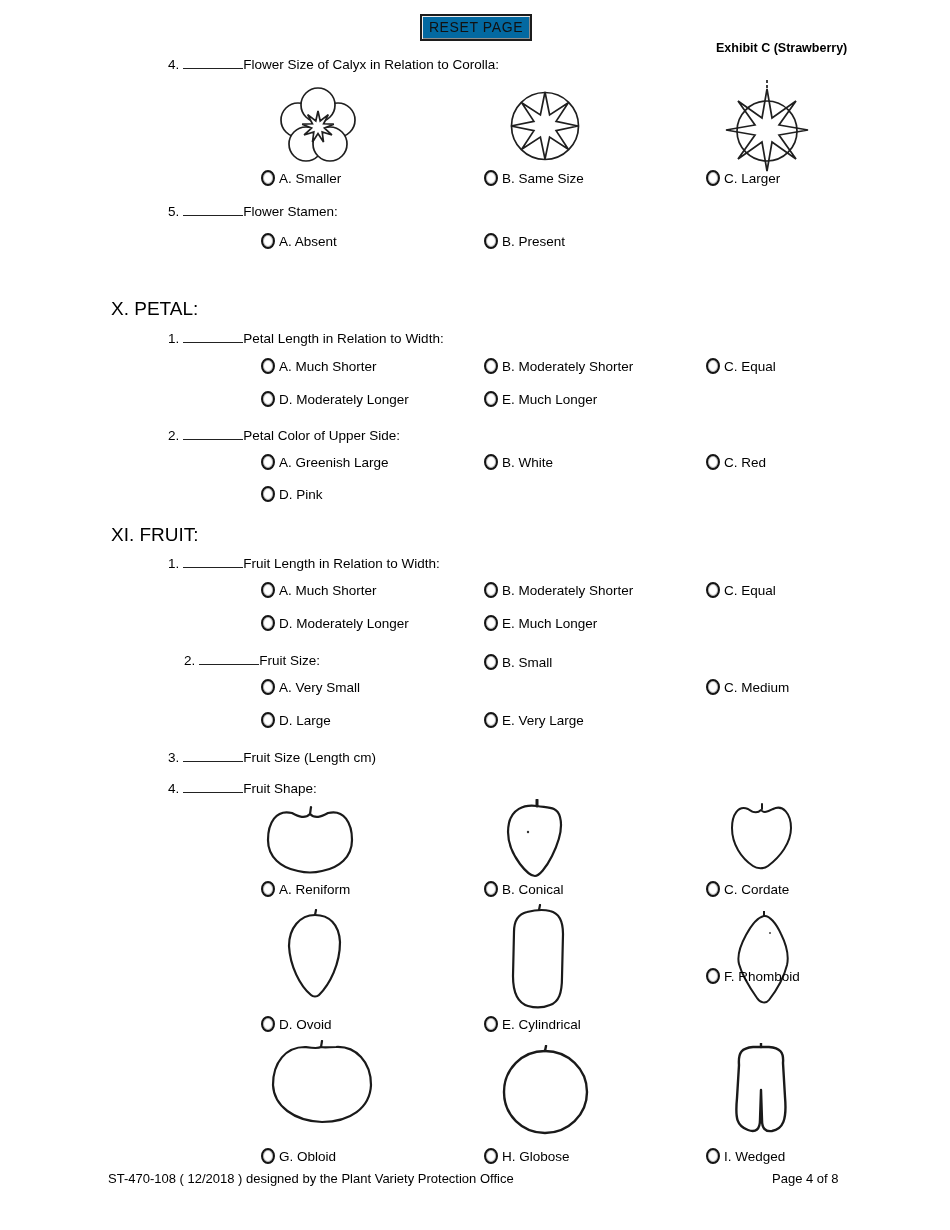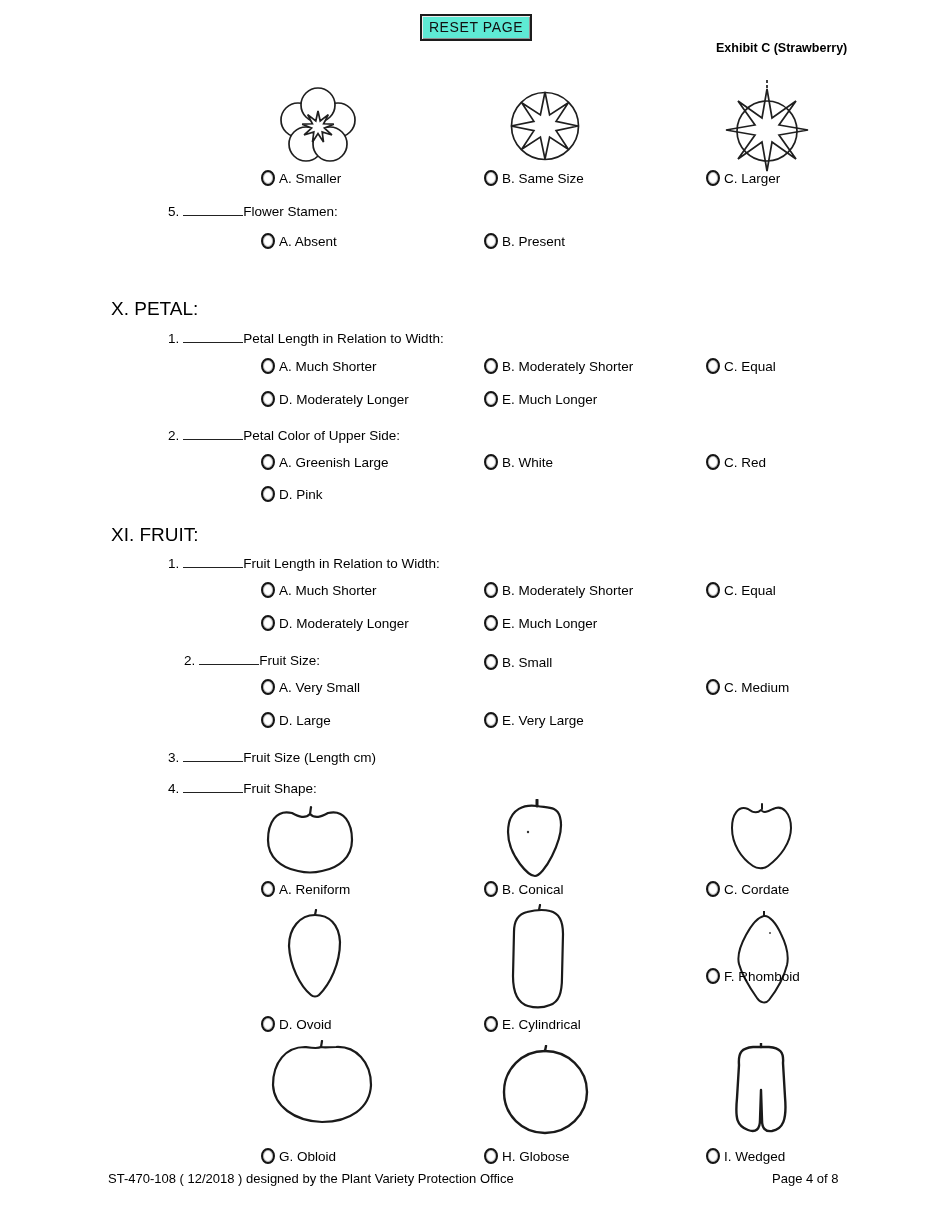--- a/index.html
+++ b/index.html
@@ -2,21 +2,21 @@
 <html><head>
 <meta charset="utf-8">
 <style>
   html,body{margin:0;padding:0;background:#ffffff;}
   .page{
     position:relative;width:950px;height:1230px;background:#ffffff;
     font-family:"Liberation Sans", sans-serif;color:#000;overflow:hidden;
   }
   .reset-btn{
     position:absolute;left:420px;top:14px;width:112px;height:27px;
-    background:#5eead4;border:2px solid #1c1c1c;
+    background:#0369a1;border:2px solid #1c1c1c;
     box-shadow:inset 1px 1px 0 #ededed, inset -1px -1px 0 #8f8f8f;
     font-family:"Liberation Sans", sans-serif;font-size:14px;color:#111;
     letter-spacing:0.6px;text-align:center;line-height:23px;padding:0;cursor:pointer;
   }
   .exhibit{position:absolute;left:716px;top:41px;font-size:12.5px;font-weight:bold;}
   .q{position:absolute;font-size:13.5px;white-space:nowrap;}
   .qnum{display:inline-block;}
   .blank{
     display:inline-block;width:60px;height:12px;margin-left:4px;
     border-bottom:1.4px solid #222;vertical-align:baseline;
@@ -34,20 +34,23 @@
   .footer-right{position:absolute;left:772px;top:1171px;width:82px;text-align:left;font-size:13px;}
 </style>
 </head>
 <body>
 
 <div class="page">
 
   <button class="reset-btn">RESET PAGE</button>
   <div class="exhibit">Exhibit C (Strawberry)</div>
 
+  <div class="q" style="left:168px;top:56px">
+    <span class="qnum">4.</span><span class="blank"></span><span>Flower Size of Calyx in Relation to Corolla:</span>
+  </div>
 
   <div class="illus" style="left:279px;top:83px">
     <svg width="78" height="84" viewBox="0 0 78 84" fill="none" stroke="#1f1f1f" stroke-width="1.7">
       <circle cx="19" cy="37" r="17" fill="#fff"></circle>
         <circle cx="59" cy="37" r="17" fill="#fff"></circle>
       <circle cx="27" cy="61" r="17" fill="#fff"></circle>
         <circle cx="51" cy="61" r="17" fill="#fff"></circle>
       <circle cx="39" cy="22" r="17" fill="#fff"></circle>
       <polygon fill="#fff" points="39,28 41.2,37.9 49.3,31.7 44.6,40.8 54.8,41.2 45.4,45.1 52.9,52 43.2,49 44.5,59 39,50.5 33.5,59 34.8,49 25.1,52 32.6,45.1 23.2,41.2 33.4,40.8 28.7,31.7 36.8,37.9"></polygon>
     </svg>

